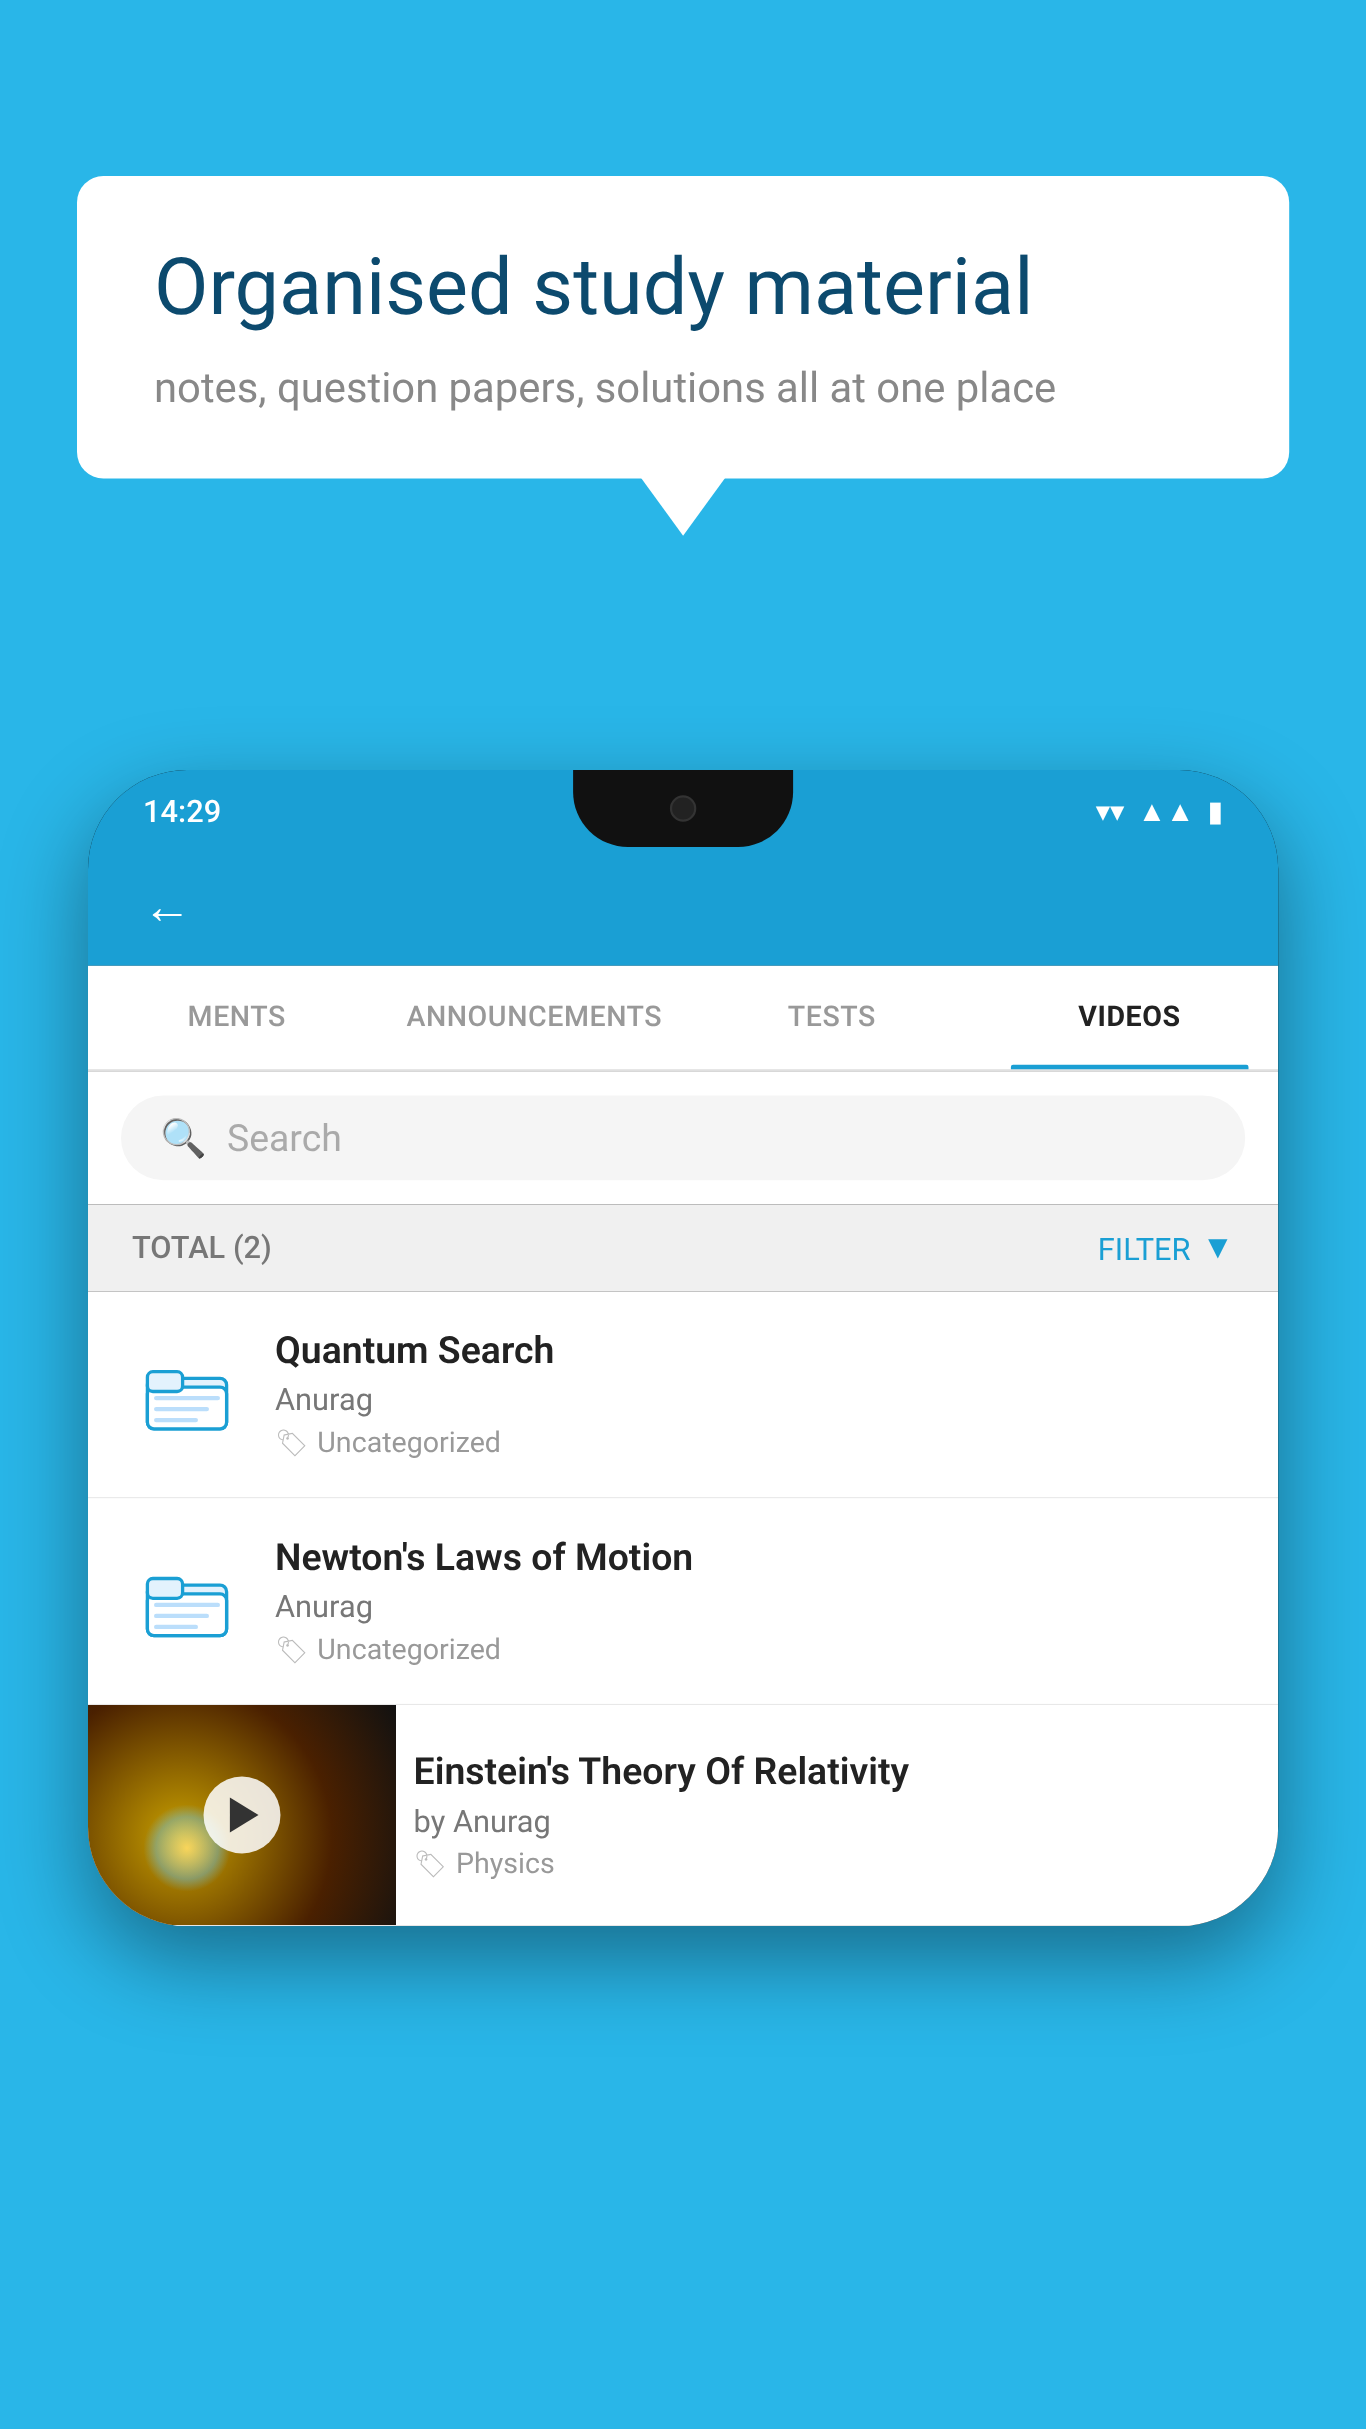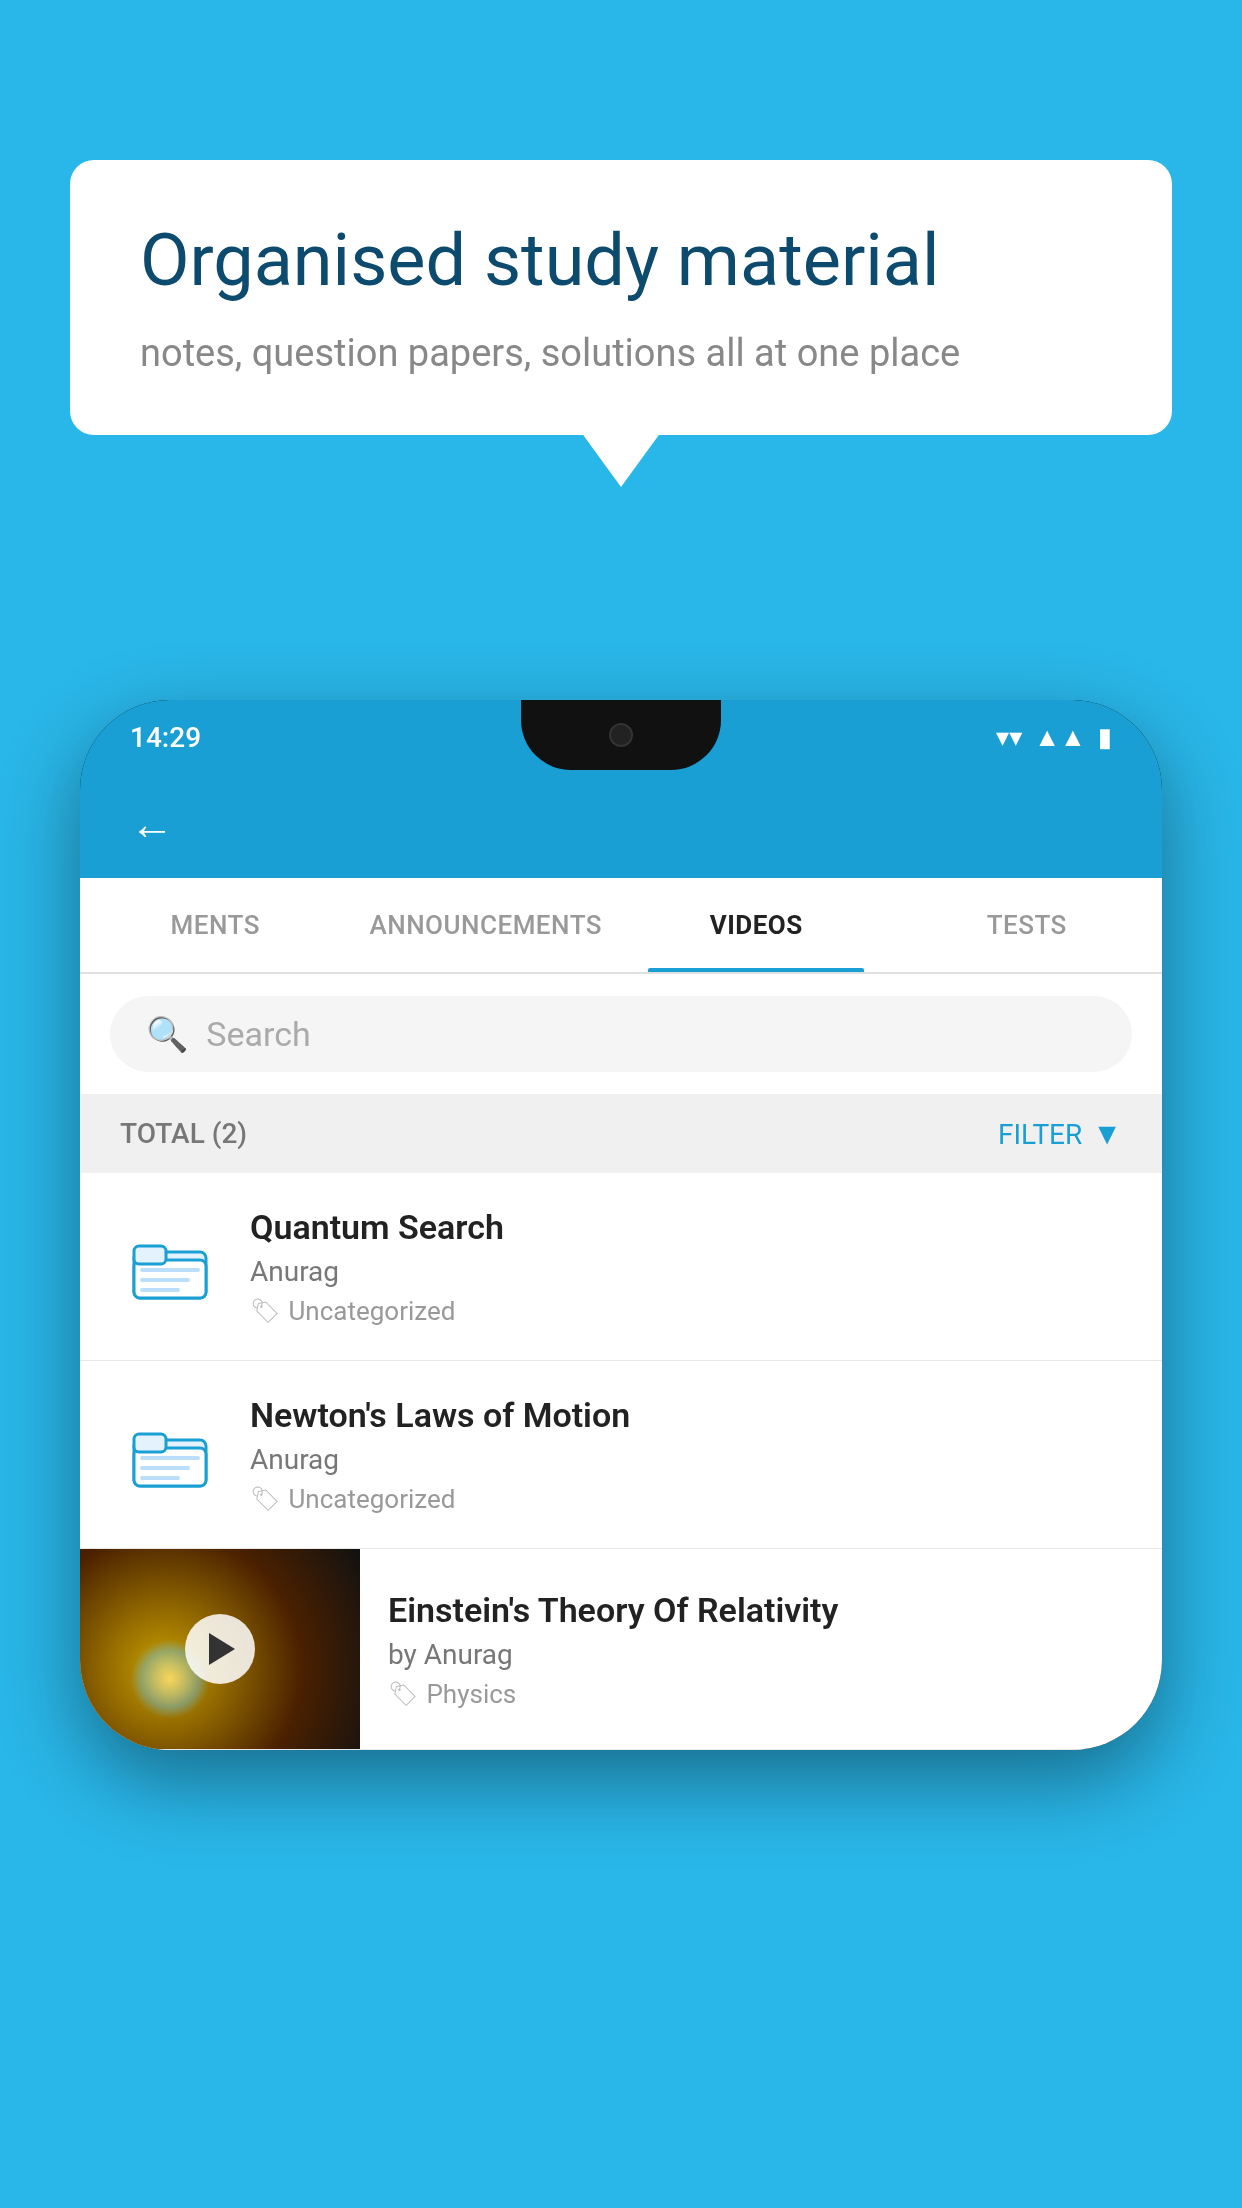--- a/index.html
+++ b/index.html
@@ -360,21 +360,21 @@
       width: 0;
       height: 0;
       border-top: 16px solid transparent;
       border-bottom: 16px solid transparent;
       border-left: 26px solid #333;
       margin-left: 4px;
     }
 
     .thumb-info {
       flex: 1;
-      padding: 28px 28px;
+      padding: 28px 16px;
     }
 
     .thumb-title {
       font-size: 34px;
       font-weight: 600;
       color: #222;
       margin-bottom: 8px;
     }
 
     .thumb-author {
@@ -423,25 +423,25 @@
         <div class="back-arrow">←</div>
       </div>
 
       <div class="tabs">
         <div class="tab">
           <span>MENTS</span>
         </div>
         <div class="tab">
           <span>ANNOUNCEMENTS</span>
         </div>
+        <div class="tab">
+          <span>TESTS</span>
+        </div>
         <div class="tab active">
           <span>VIDEOS</span>
-        </div>
-        <div class="tab">
-          <span>TESTS</span>
         </div>
       </div>
 
       <div class="search-container">
         <div class="search-bar">
           <span class="search-icon-text">🔍</span>
           <span class="search-placeholder">Search</span>
         </div>
       </div>
 

